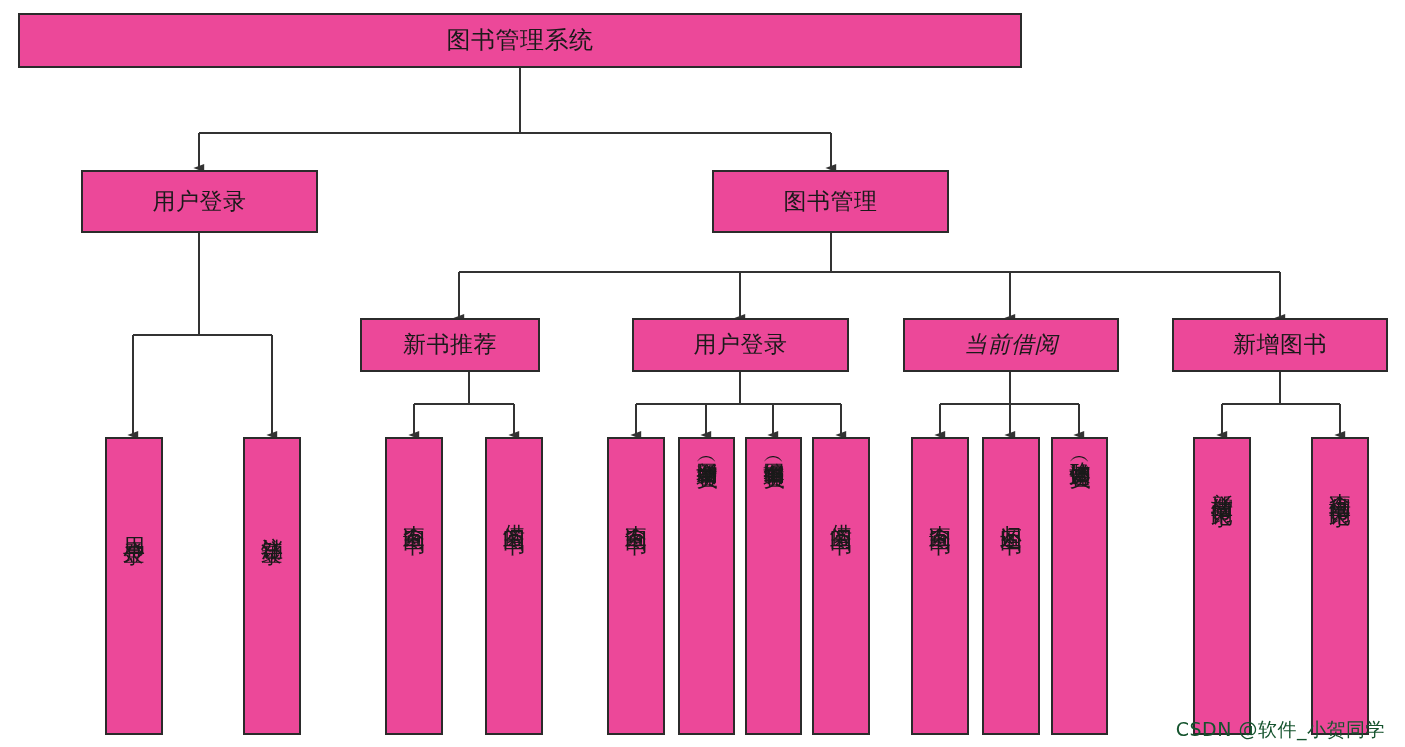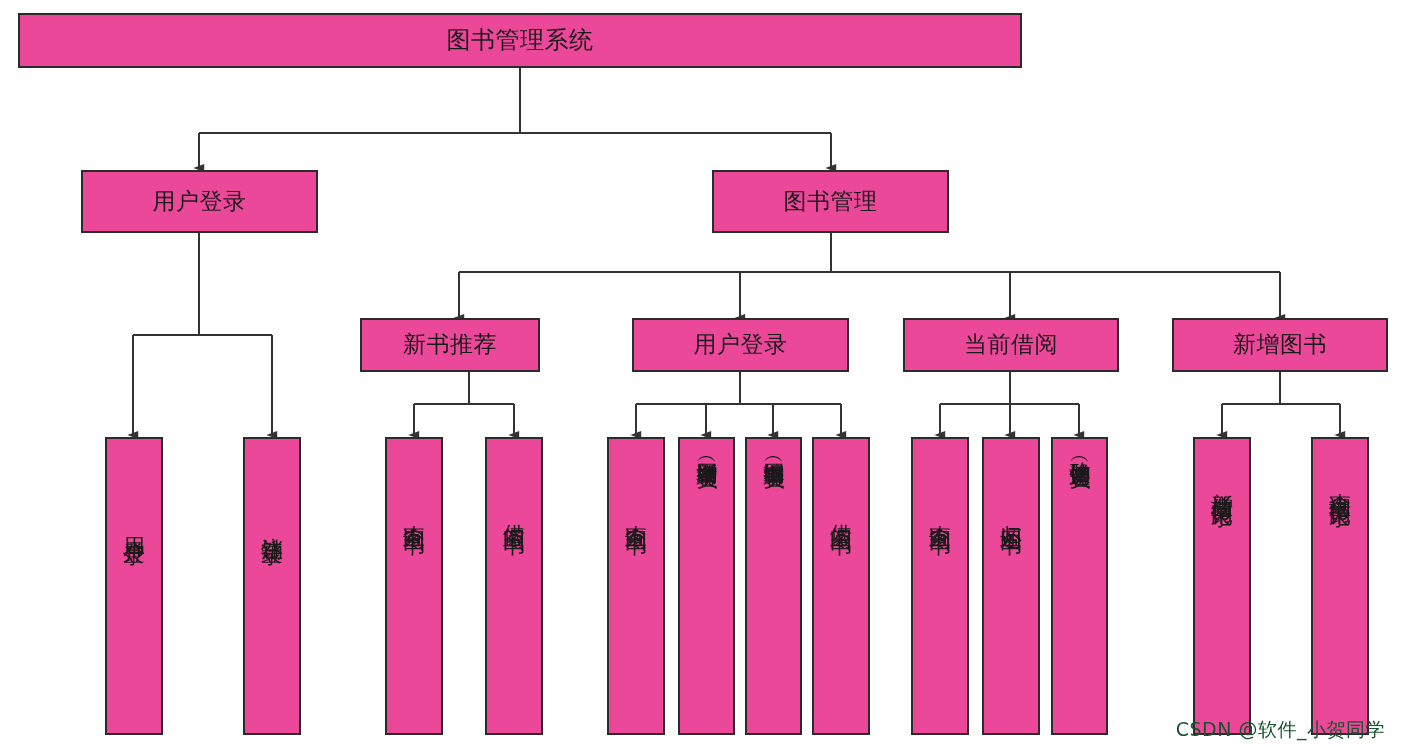--- a/index.html
+++ b/index.html
@@ -150,21 +150,21 @@
   </div>
 
   <div class="node horiz" style="left:360px; top:318px; width:180px; height:54px;">
     <span class="node-label">新书推荐</span>
   </div>
 
   <div class="node horiz" style="left:632px; top:318px; width:217px; height:54px;">
     <span class="node-label">用户登录</span>
   </div>
 
-  <div class="node horiz" style="left:903px; top:318px; width:216px; height:54px;">
+  <div class="node horiz" style="left:903px; top:318px; width:216px; height:54px;font-style:italic;">
     <span class="node-label">当前借阅</span>
   </div>
 
   <div class="node horiz" style="left:1172px; top:318px; width:216px; height:54px;">
     <span class="node-label">新增图书</span>
   </div>
 
   <div class="node vert" style="left:105px; top:437px; width:58px; height:298px; padding-top:80px;">
     <span class="node-label">用户登录</span>
   </div>

